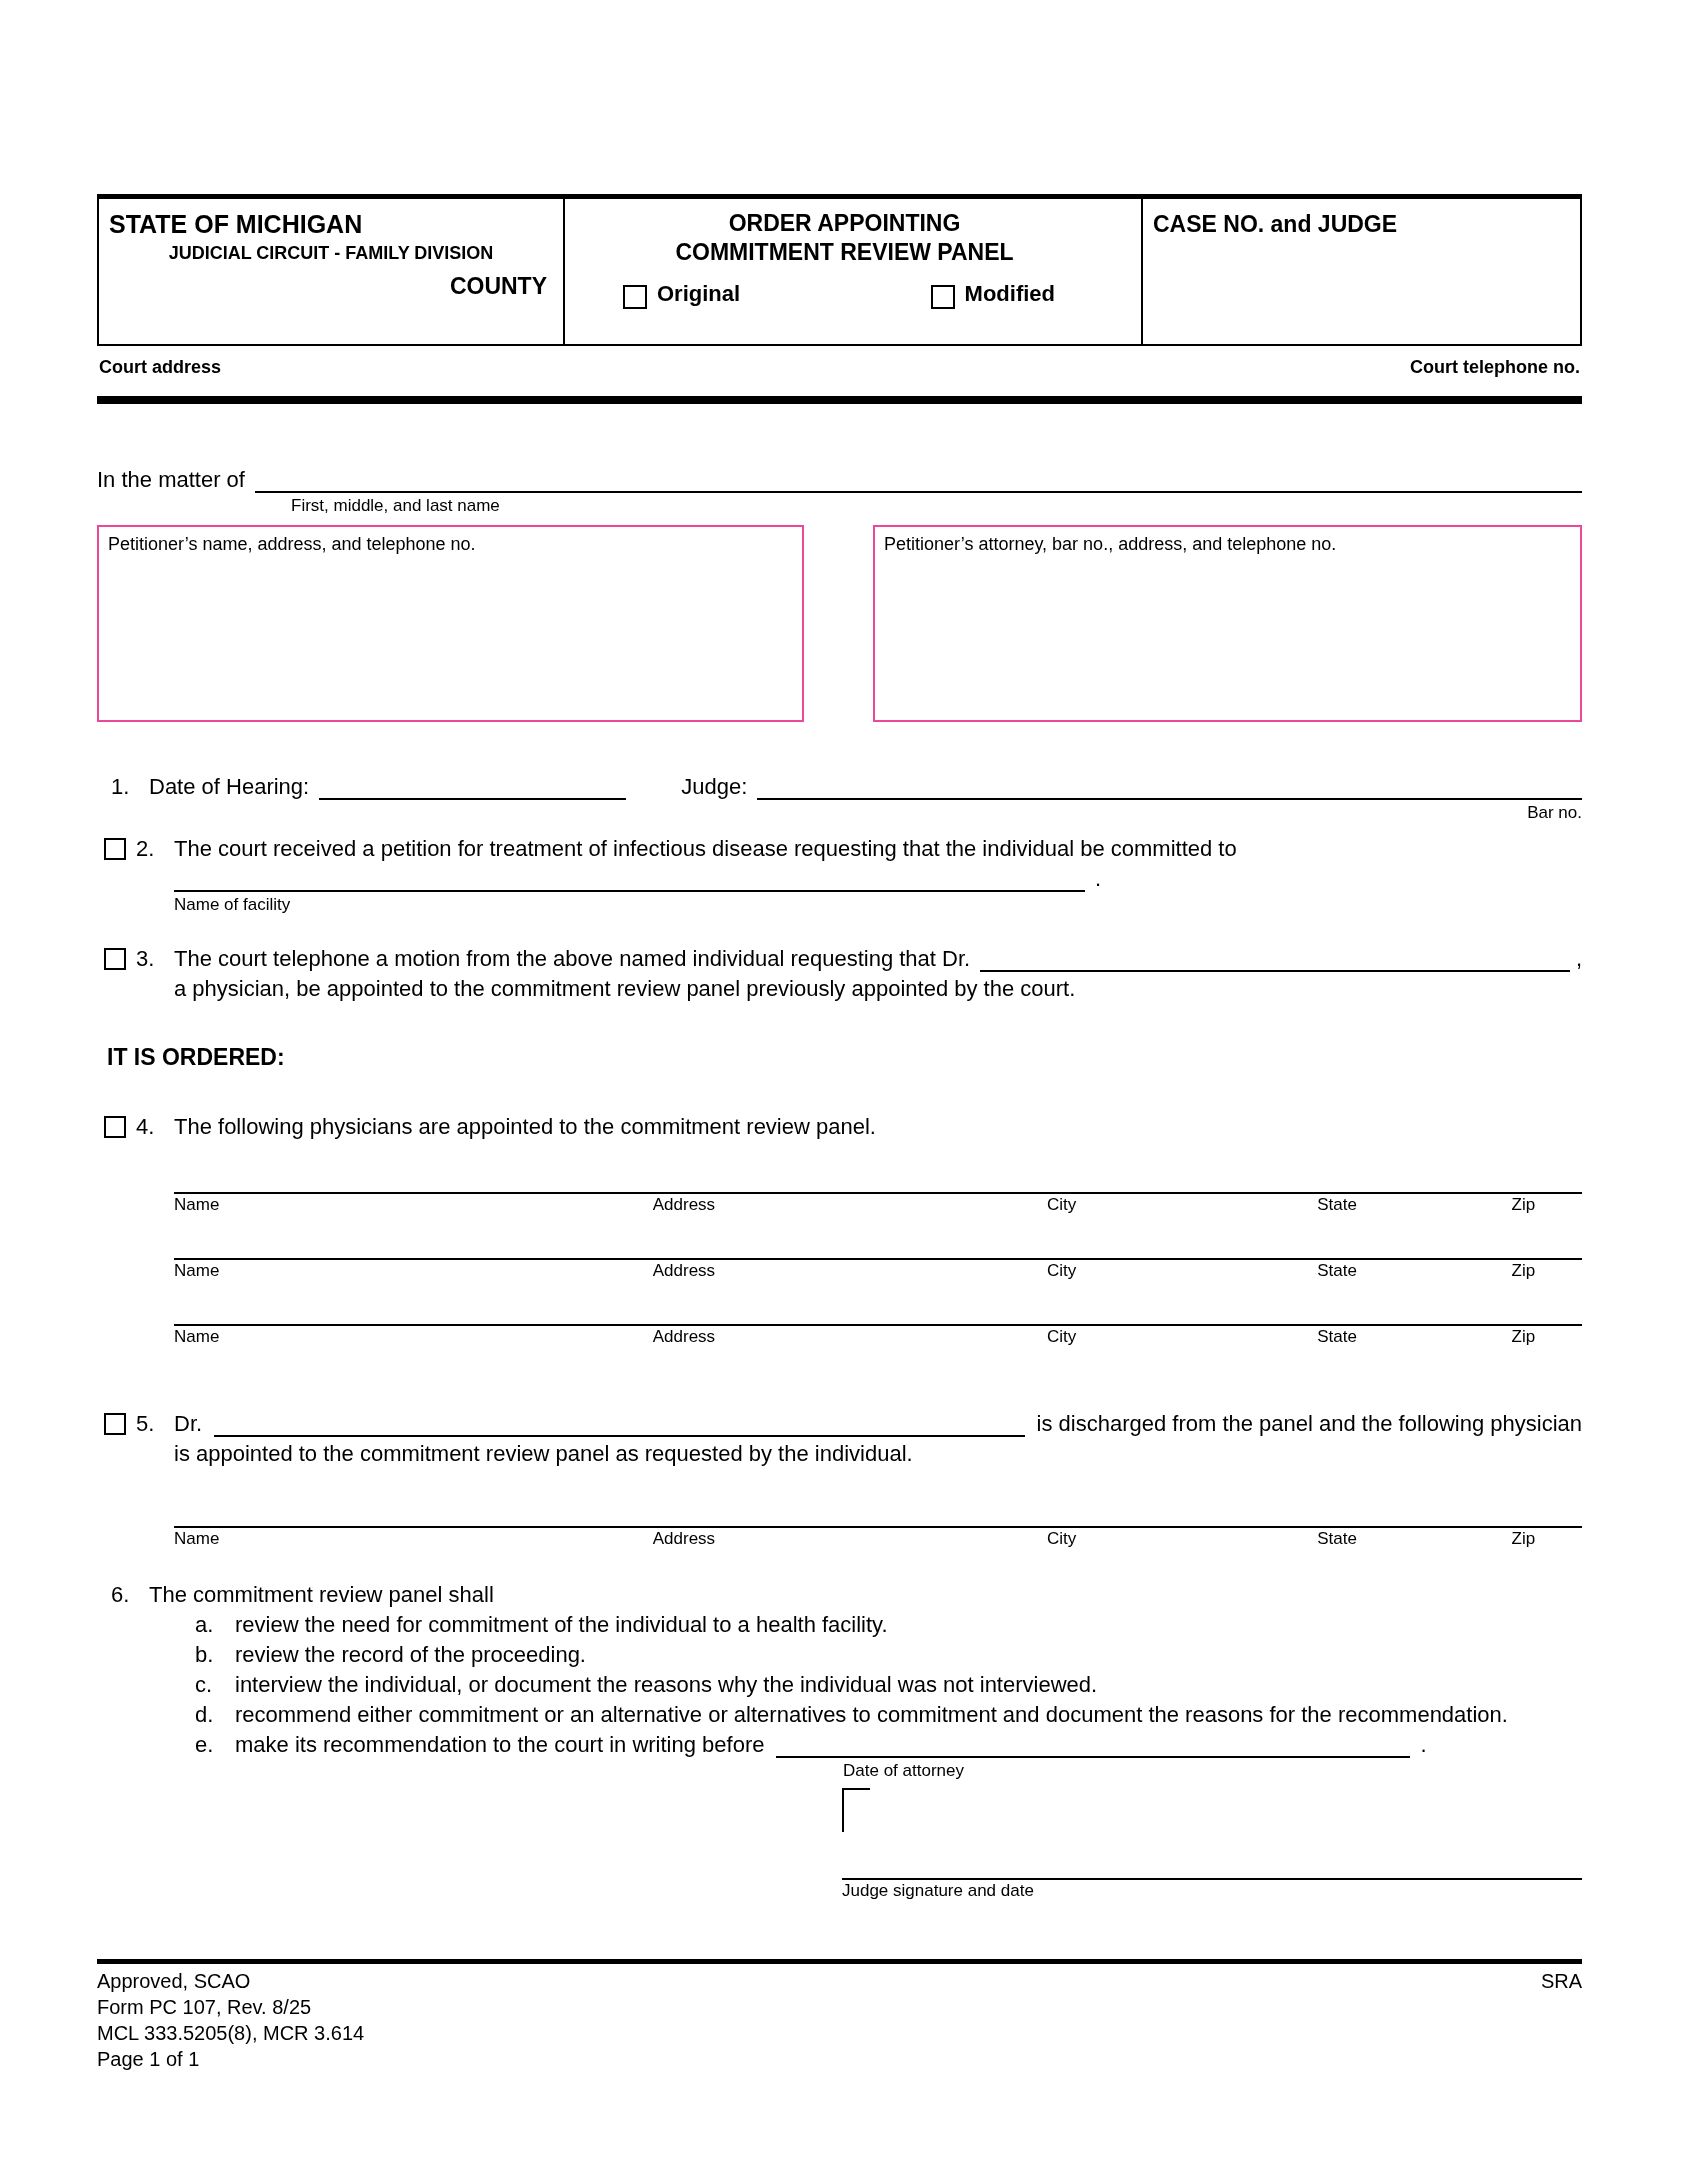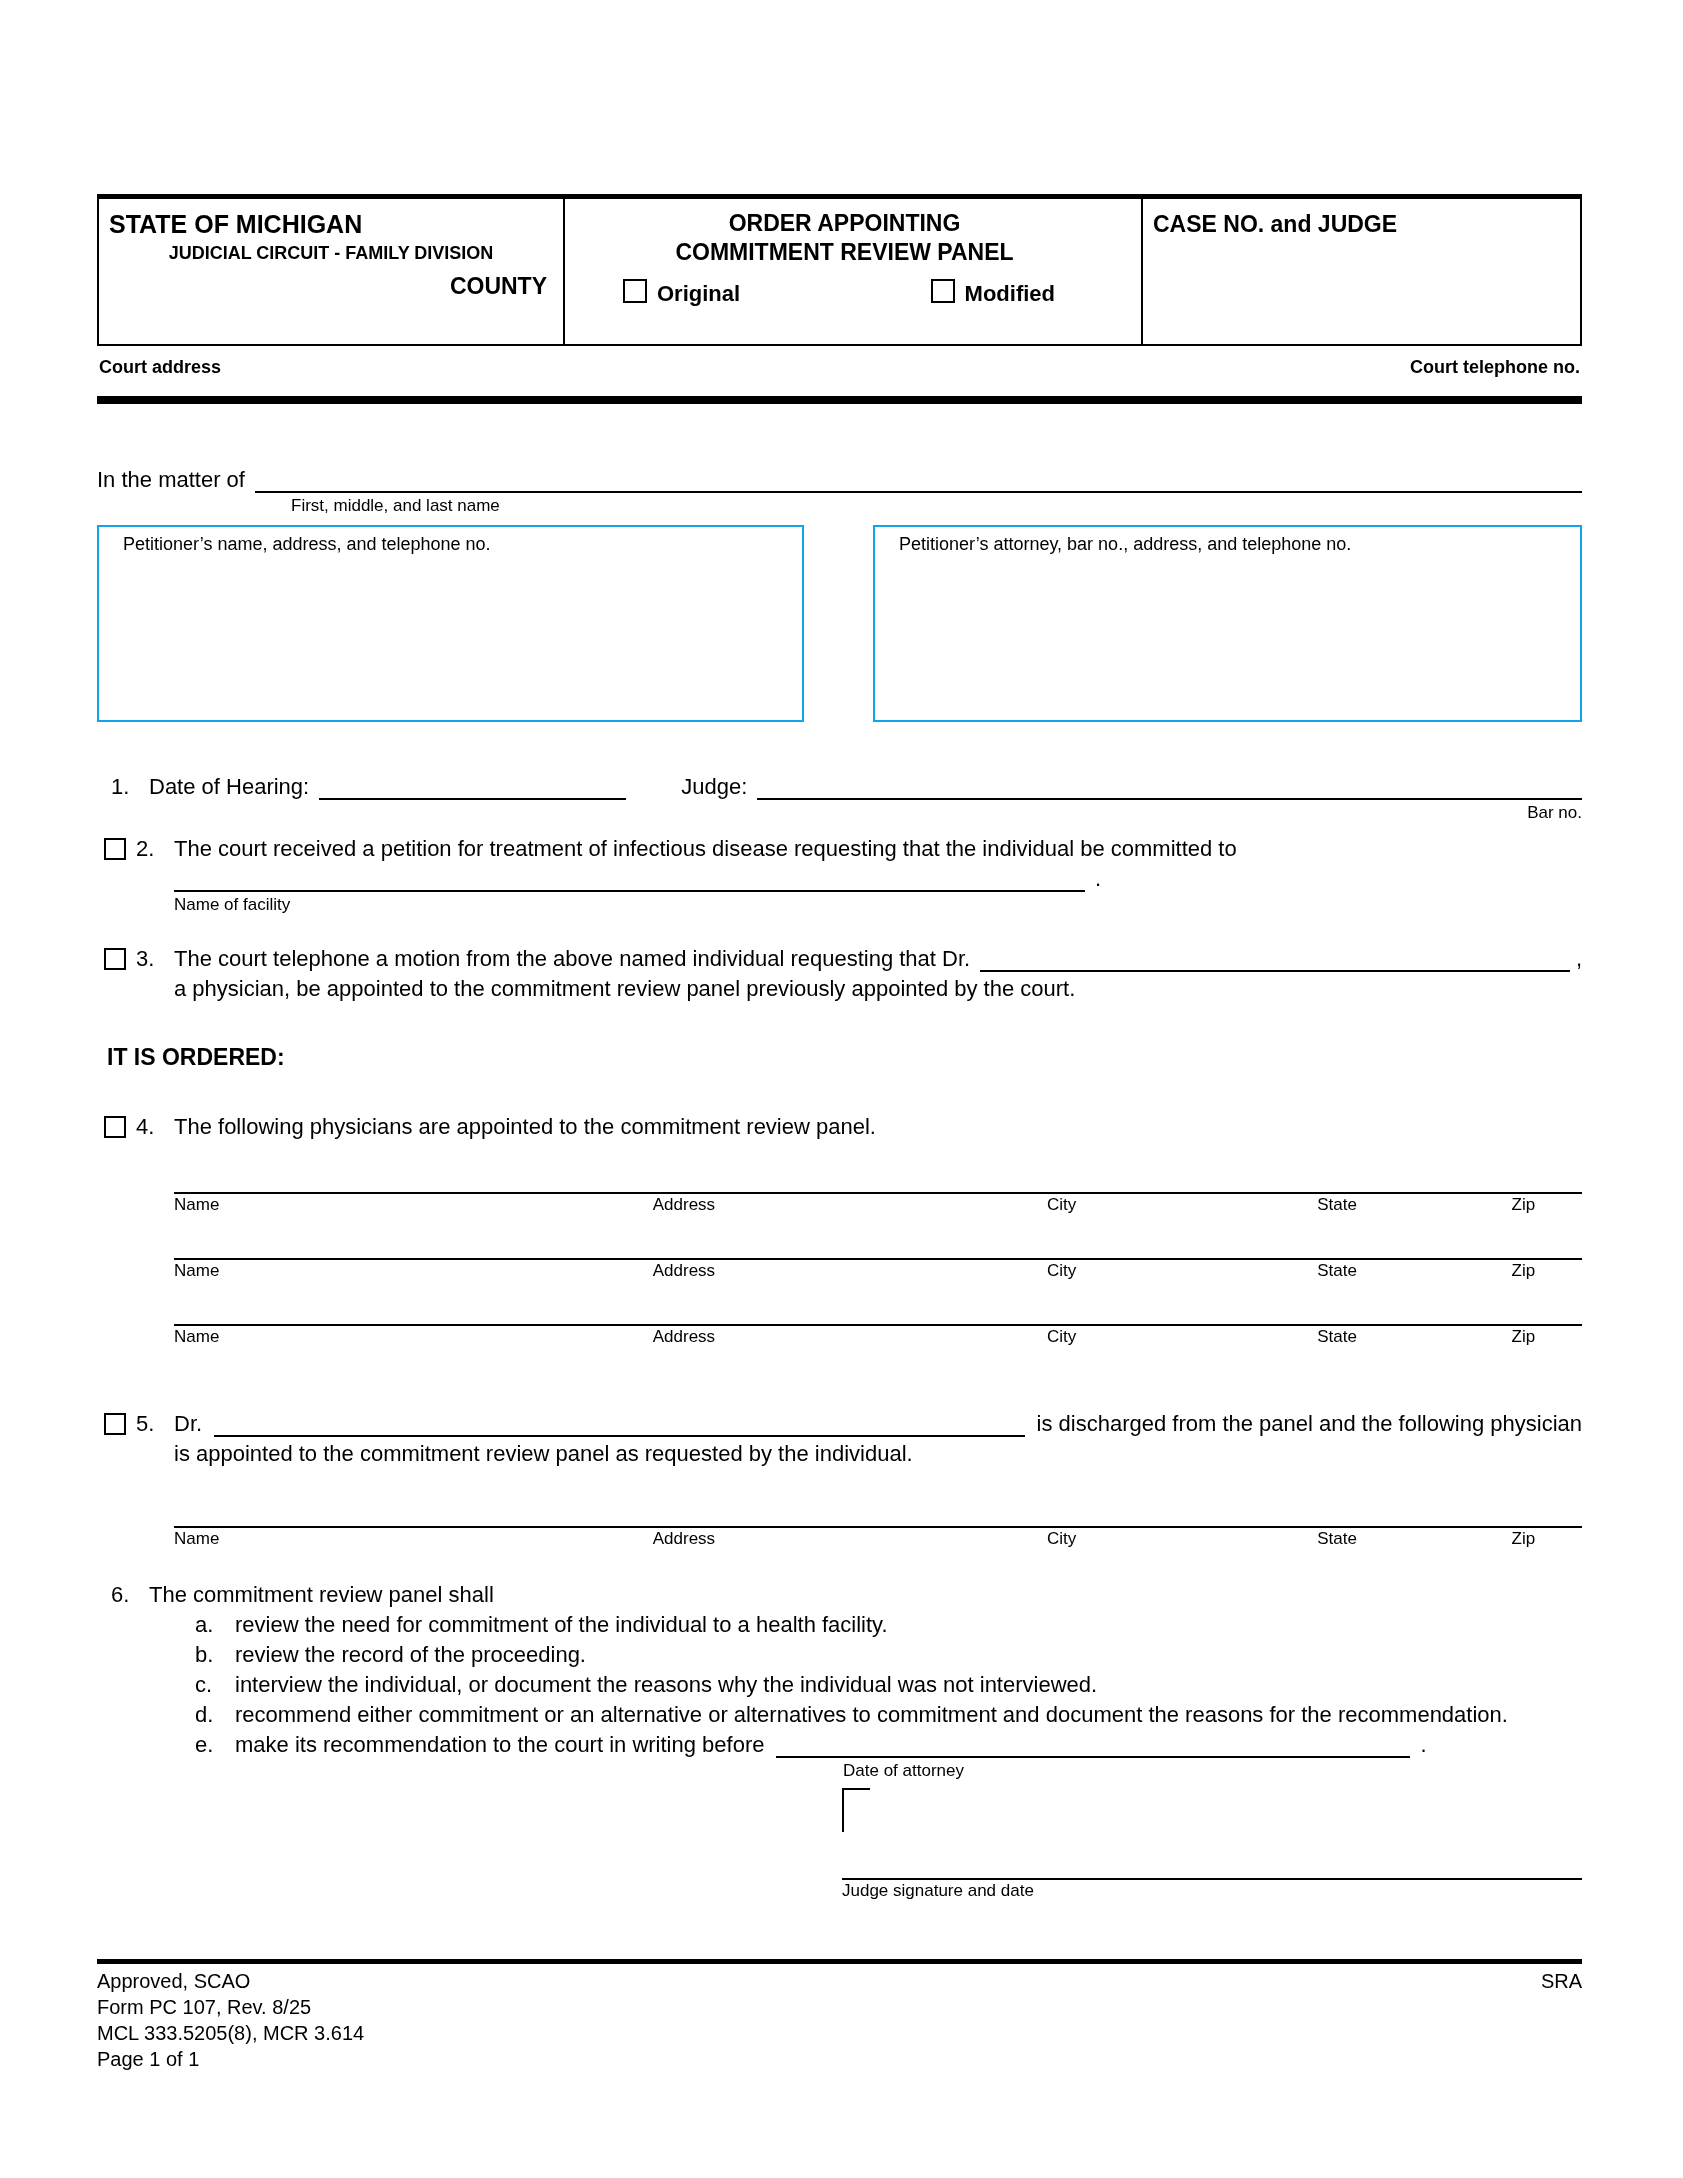--- a/index.html
+++ b/index.html
@@ -16,38 +16,38 @@
   .hcell { padding:10px 10px; }
   .hcell + .hcell { border-left:2px solid #000; }
   .h-left { width:464px; }
   .h-mid  { width:561px; }
   .h-right{ flex:1;margin-left:17px; }
   .state-line { font-size:25px; font-weight:bold; text-align:left; line-height:30px; }
   .circuit-line { font-size:18px; font-weight:bold; text-align:center; line-height:24px; margin-top:2px; }
   .county-line { font-size:23px; font-weight:bold; text-align:right; padding-right:6px; margin-top:6px; }
   .form-title { font-size:23px; font-weight:bold; text-align:center; line-height:29px; }
   .cbrow { display:flex; justify-content:space-between; padding:12px 59px 0 48px; }
-  .cbitem { display:flex; align-items:flex-start; gap:10px; font-size:22px; font-weight:bold; }
+  .cbitem { display:flex; align-items:flex-end; gap:10px; font-size:22px; font-weight:bold; }
   .cb { width:24px; height:24px; border:2px solid #000; background:#fff; flex:none; display:inline-block; }
   .case-label { font-size:23px; font-weight:bold; }
   .court-row { display:flex; justify-content:space-between; font-size:18px; font-weight:bold; padding:6px 2px 14px 2px; }
   .thick-bar { height:8px; background:#000; }
 
   
   .fill-row { display:flex; align-items:flex-start; }
   .blank { border-bottom:2px solid #000; height:28px; display:inline-block; }
   .flex1 { flex:1; }
   .hint { font-size:17px; line-height:22px; }
   .nowrap { white-space:nowrap; }
 
   
   .matter-row { margin-top:61px; }
   .matter-hint { margin-left:194px; }
   .party-wrap { display:flex; gap:69px; margin-top:8px; }
-  .party-box { height:197px; border:2px solid #0ea5e9; padding:6px 24px; font-size:18px; line-height:23px; }
+  .party-box { height:197px; border:2px solid #ec4899; padding:6px 9px; font-size:18px; line-height:23px; }
   .party-box.p1 { width:707px; }
   .party-box.p2 { width:709px; }
 
   
   .item { display:flex; align-items:flex-start; }
   .item .cbx { width:22px; height:22px; border:2px solid #000; margin:4px 10px 0 7px; flex:none; }
   .item .num { width:38px; flex:none; }
   .item .body { flex:1; min-width:0; }
   .no-cb { padding-left:14px; }
   .spacer56 { width:55px; flex:none; }

